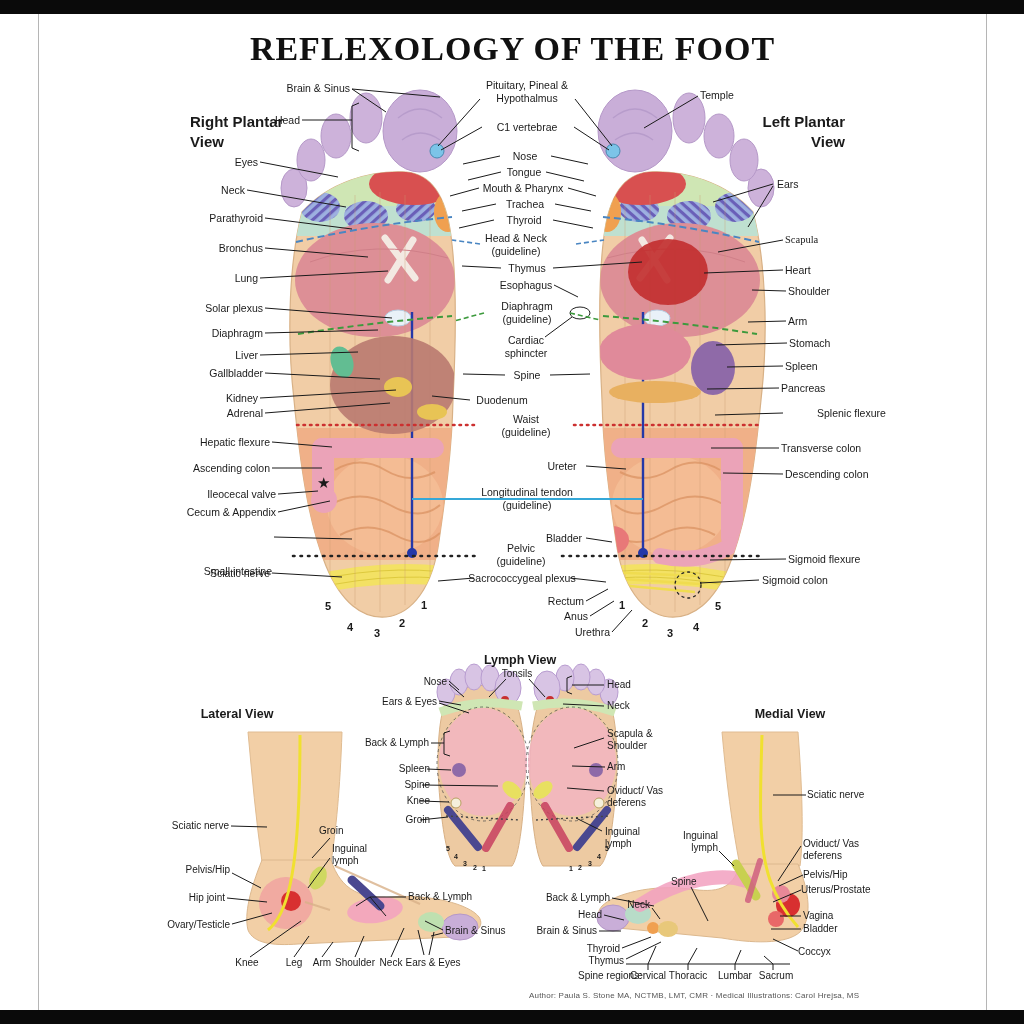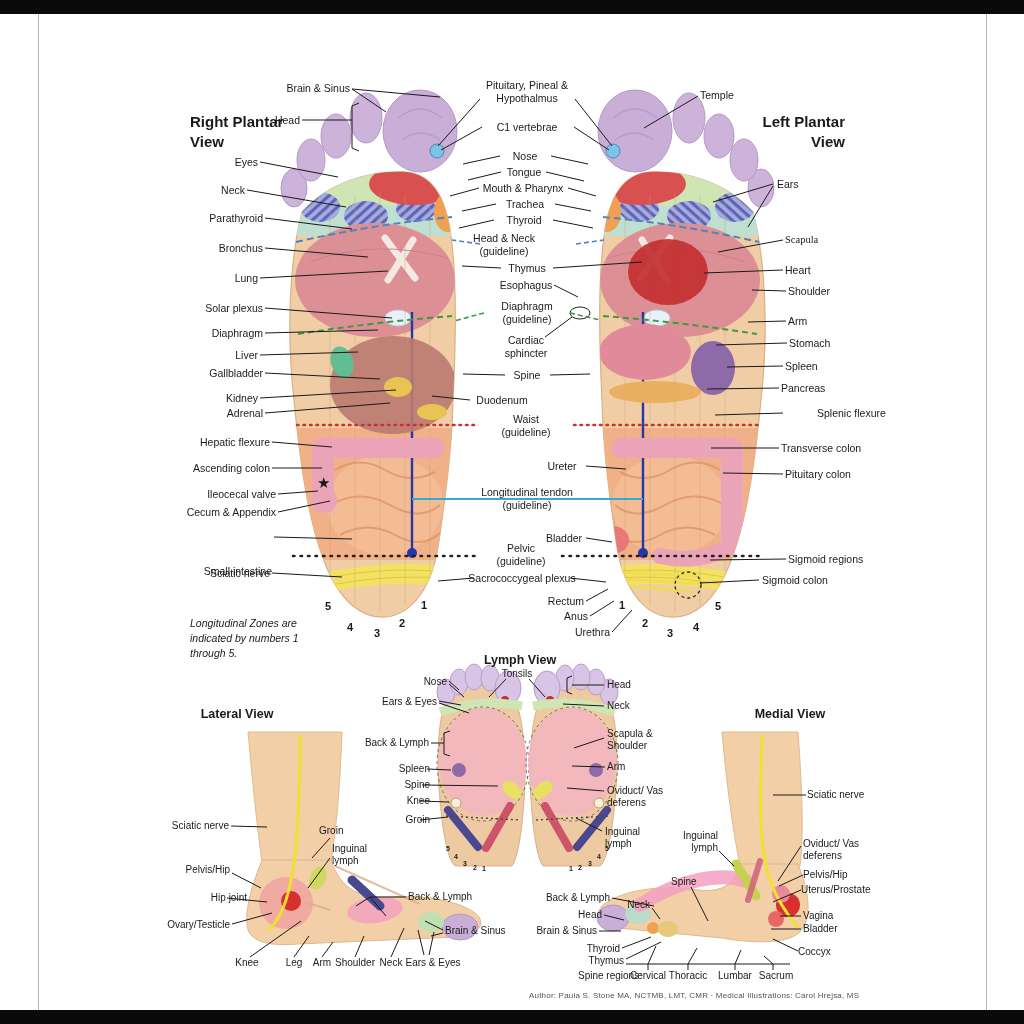--- a/index.html
+++ b/index.html
@@ -272,20 +272,21 @@
       <path d="M652,908 L660,919"></path>
         <path d="M604,915 L624,920"></path>
       <path d="M599,931 L621,931"></path>
         <path d="M622,948 L651,937"></path>
       <path d="M626,959 L661,942"></path>
 
       <path d="M626,964 L790,964 M648,964 L648,970 M688,964 L688,970 M735,964 L735,970 M773,964 L773,970 M648,964 L656,946 M688,964 L697,948 M735,964 L741,950 M773,964 L764,956"></path>
     </g>
   </svg>
 
+  <div class="title">REFLEXOLOGY OF THE FOOT</div>
 
   <div class="lbl hdg" style="left:190px;top:112px;width:100px;">Right Plantar View</div>
   <div class="lbl hdg rt" style="right:179px;top:112px;width:95px;">Left Plantar View</div>
 
   <div class="lbl yc" style="right:674px;top:88px;">Brain &amp; Sinus</div>
   <div class="lbl yc" style="right:724px;top:120px;">Head</div>
   <div class="lbl yc" style="right:766px;top:162px;">Eyes</div>
   <div class="lbl yc" style="right:779px;top:190px;">Neck</div>
   <div class="lbl yc" style="right:761px;top:218px;">Parathyroid</div>
   <div class="lbl yc" style="right:761px;top:248px;">Bronchus</div>
@@ -304,21 +305,21 @@
   <div class="lbl yc" style="right:752px;top:537px;margin-top:34px;">Small intestine</div>
   <div class="lbl yc" style="right:754px;top:573px;">Sciatic nerve</div>
 
   <div class="lbl cc wrap" style="left:527px;top:92px;width:120px;">Pituitary, Pineal &amp; Hypothalmus</div>
   <div class="lbl cc" style="left:527px;top:127px;">C1 vertebrae</div>
   <div class="lbl cc" style="left:525px;top:156px;">Nose</div>
   <div class="lbl cc" style="left:524px;top:172px;">Tongue</div>
   <div class="lbl cc" style="left:523px;top:188px;">Mouth &amp; Pharynx</div>
   <div class="lbl cc" style="left:525px;top:204px;">Trachea</div>
   <div class="lbl cc" style="left:524px;top:220px;">Thyroid</div>
-  <div class="lbl cc wrap" style="left:504px;top:245px;width:80px;">Head &amp; Neck (guideline)</div>
+  <div class="lbl cc wrap" style="left:516px;top:245px;width:80px;">Head &amp; Neck (guideline)</div>
   <div class="lbl cc" style="left:527px;top:268px;">Thymus</div>
   <div class="lbl cc" style="left:526px;top:285px;">Esophagus</div>
   <div class="lbl cc wrap" style="left:527px;top:313px;width:78px;">Diaphragm (guideline)</div>
   <div class="lbl cc wrap" style="left:526px;top:347px;width:66px;">Cardiac sphincter</div>
   <div class="lbl cc" style="left:527px;top:375px;">Spine</div>
   <div class="lbl cc" style="left:502px;top:400px;">Duodenum</div>
   <div class="lbl cc wrap" style="left:526px;top:426px;width:62px;">Waist (guideline)</div>
   <div class="lbl cc" style="left:562px;top:466px;">Ureter</div>
   <div class="lbl cc wrap" style="left:527px;top:499px;width:124px;">Longitudinal tendon (guideline)</div>
   <div class="lbl cc" style="left:564px;top:538px;">Bladder</div>
@@ -332,36 +333,35 @@
   <div class="lbl yc" style="left:777px;top:184px;">Ears</div>
   <div class="lbl yc" style="left:785px;top:240px;font-family:Liberation Serif, serif;">Scapula</div>
   <div class="lbl yc" style="left:785px;top:270px;">Heart</div>
   <div class="lbl yc" style="left:788px;top:291px;">Shoulder</div>
   <div class="lbl yc" style="left:788px;top:321px;">Arm</div>
   <div class="lbl yc" style="left:789px;top:343px;">Stomach</div>
   <div class="lbl yc" style="left:785px;top:366px;">Spleen</div>
   <div class="lbl yc" style="left:781px;top:388px;">Pancreas</div>
   <div class="lbl yc" style="left:817px;top:413px;">Splenic flexure</div>
   <div class="lbl yc" style="left:781px;top:448px;">Transverse colon</div>
-  <div class="lbl yc" style="left:785px;top:474px;">Pituitary colon</div>
-  <div class="lbl yc" style="left:788px;top:559px;">Sigmoid regions</div>
+  <div class="lbl yc" style="left:785px;top:474px;">Descending colon</div>
+  <div class="lbl yc" style="left:788px;top:559px;">Sigmoid flexure</div>
   <div class="lbl yc" style="left:762px;top:580px;">Sigmoid colon</div>
 
   <div class="lbl num cc" style="left:328px;top:607px;">5</div>
   <div class="lbl num cc" style="left:350px;top:628px;">4</div>
   <div class="lbl num cc" style="left:377px;top:634px;">3</div>
   <div class="lbl num cc" style="left:402px;top:624px;">2</div>
   <div class="lbl num cc" style="left:424px;top:606px;">1</div>
   <div class="lbl num cc" style="left:622px;top:606px;">1</div>
   <div class="lbl num cc" style="left:645px;top:624px;">2</div>
   <div class="lbl num cc" style="left:670px;top:634px;">3</div>
   <div class="lbl num cc" style="left:696px;top:628px;">4</div>
   <div class="lbl num cc" style="left:718px;top:607px;">5</div>
 
-  <div class="lbl note" style="left:190px;top:616px;width:110px;">Longitudinal Zones are indicated by numbers 1 through 5.</div>
 
   <div class="lbl hdg2 cc" style="left:520px;top:660px;">Lymph View</div>
   <div class="lbl sm cc" style="left:517px;top:674px;">Tonsils</div>
   <div class="lbl sm yc" style="right:577px;top:682px;">Nose</div>
   <div class="lbl sm yc" style="left:607px;top:685px;">Head</div>
   <div class="lbl sm yc" style="right:587px;top:702px;">Ears &amp; Eyes</div>
   <div class="lbl sm yc" style="left:607px;top:706px;">Neck</div>
   <div class="lbl sm yc" style="right:595px;top:743px;">Back &amp; Lymph</div>
   <div class="lbl sm yc wrap" style="left:607px;top:740px;width:64px;">Scapula &amp; Shoulder</div>
   <div class="lbl sm yc" style="right:594px;top:769px;">Spleen</div>
@@ -380,21 +380,21 @@
   <div class="lbl numsm cc" style="left:580px;top:868px;">2</div>
   <div class="lbl numsm cc" style="left:590px;top:864px;">3</div>
   <div class="lbl numsm cc" style="left:599px;top:857px;">4</div>
   <div class="lbl numsm cc" style="left:607px;top:849px;">5</div>
 
   <div class="lbl hdg2 cc" style="left:237px;top:714px;">Lateral View</div>
   <div class="lbl sm yc" style="right:795px;top:826px;">Sciatic nerve</div>
   <div class="lbl sm yc" style="left:319px;top:831px;">Groin</div>
   <div class="lbl sm yc wrap" style="left:332px;top:855px;width:52px;">Inguinal lymph</div>
   <div class="lbl sm yc" style="right:794px;top:870px;">Pelvis/Hip</div>
-  <div class="lbl sm yc" style="right:777px;top:898px;">Hip joint</div>
+  <div class="lbl sm yc" style="right:799px;top:898px;">Hip joint</div>
   <div class="lbl sm yc" style="right:794px;top:925px;">Ovary/Testicle</div>
   <div class="lbl sm yc" style="left:408px;top:897px;">Back &amp; Lymph</div>
   <div class="lbl sm yc" style="left:445px;top:931px;">Brain &amp; Sinus</div>
   <div class="lbl sm cc" style="left:247px;top:963px;">Knee</div>
   <div class="lbl sm cc" style="left:294px;top:963px;">Leg</div>
   <div class="lbl sm cc" style="left:322px;top:963px;">Arm</div>
   <div class="lbl sm cc" style="left:355px;top:963px;">Shoulder</div>
   <div class="lbl sm cc" style="left:391px;top:963px;">Neck</div>
   <div class="lbl sm cc" style="left:433px;top:963px;">Ears &amp; Eyes</div>
 

